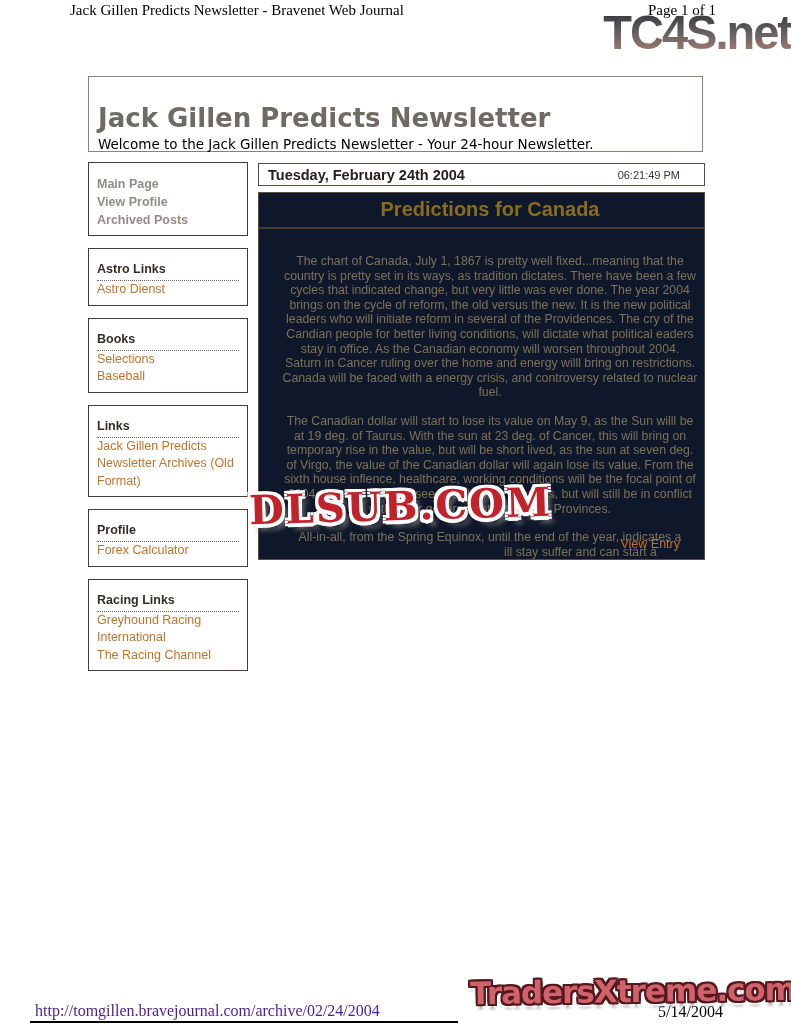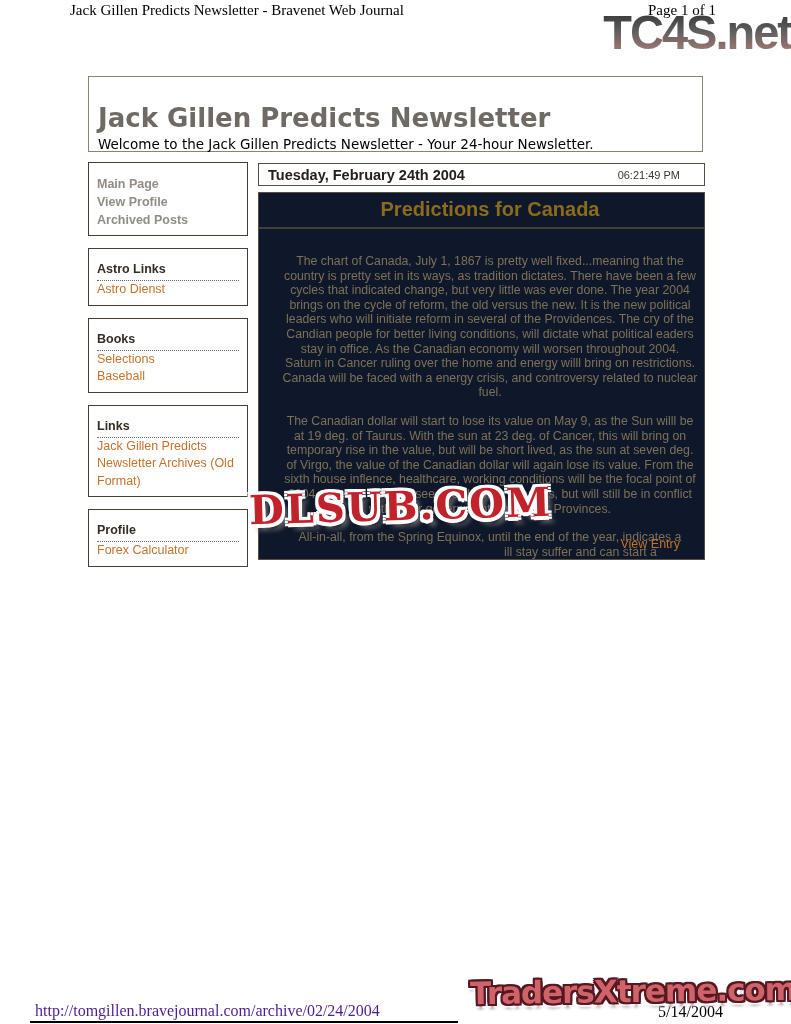--- a/index.html
+++ b/index.html
@@ -130,20 +130,26 @@
   <div class="side-box">
     <div class="side-title">Links</div>
     <a class="side-link">Jack Gillen Predicts Newsletter Archives (Old Format)</a>
   </div>
 
   <div class="side-box">
     <div class="side-title">Profile</div>
     <a class="side-link">Forex Calculator</a>
   </div>
 
+  <div class="side-box">
+    <div class="side-title">Racing Links</div>
+    <a class="side-link">Greyhound Racing</a>
+    <a class="side-link">International</a>
+    <a class="side-link">The Racing Channel</a>
+  </div>
 </div>
 
 <div class="date-bar">
   <span class="date-text">Tuesday, February 24th 2004</span>
   <span class="time-text">06:21:49 PM</span>
 </div>
 
 <div class="content-box">
   <div class="entry-title">Predictions for Canada</div>
   <div class="entry-body">

